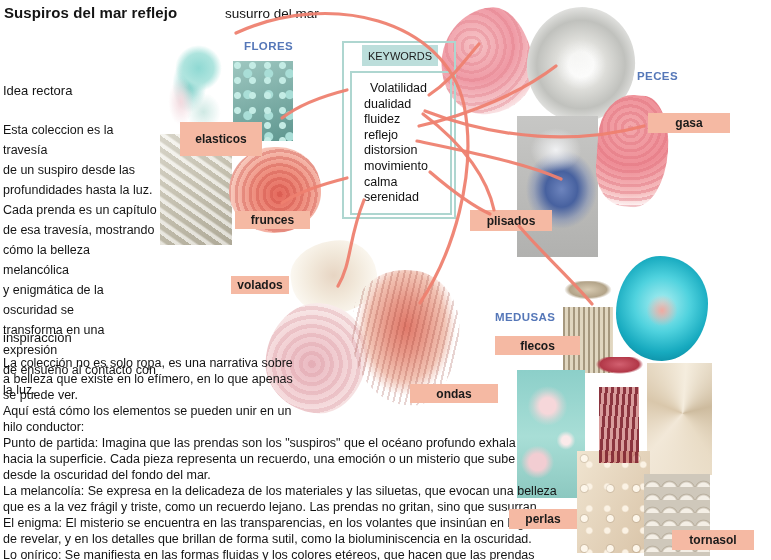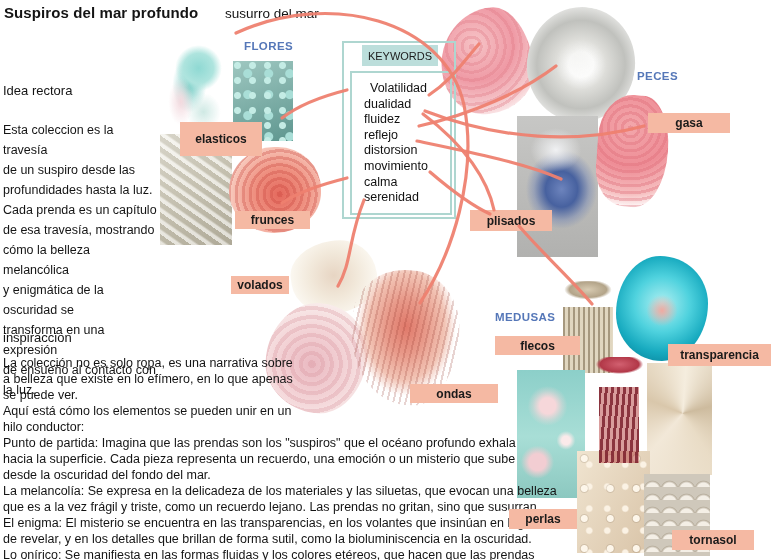--- a/index.html
+++ b/index.html
@@ -172,21 +172,20 @@
   </div>
   <div class="abs kw-header">KEYWORDS</div>
 
   <div class="abs tag tag-elasticos">elasticos</div>
   <div class="abs tag tag-frunces">frunces</div>
   <div class="abs tag tag-volados">volados</div>
   <div class="abs tag tag-ondas">ondas</div>
   <div class="abs tag tag-gasa">gasa</div>
   <div class="abs tag tag-plisados">plisados</div>
   <div class="abs tag tag-flecos">flecos</div>
-  <div class="abs tag tag-transparencia">transparencia</div>
   <div class="abs tag tag-perlas">perlas</div>
   <div class="abs tag tag-tornasol">tornasol</div>
 
   <svg class="abs connectors" width="771" height="560" viewBox="0 0 771 560">
     <path d="M 236,33 C 330,-10 445,20 464,105 C 478,175 452,255 420,303"></path>
     <path d="M 429,95 C 452,80 463,62 479,44"></path>
     <path d="M 425,111 C 500,140 578,144 644,126"></path>
     <path d="M 419,126 C 472,114 522,92 556,66"></path>
     <path d="M 417,141 C 470,152 525,163 561,179"></path>
     <path d="M 423,114 C 466,146 488,181 494,210"></path>
@@ -194,21 +193,21 @@
     <path d="M 347,178 C 315,186 295,194 282,203"></path>
     <path d="M 364,200 C 348,240 352,262 338,286"></path>
     <path d="M 519,226 C 544,255 572,280 592,304"></path>
     <path d="M 430,172 C 458,196 477,208 490,214"></path>
   </svg>
 
   <div class="abs section-label" style="left:244px;top:40px;">FLORES</div>
   <div class="abs section-label" style="left:637px;top:70px;">PECES</div>
   <div class="abs section-label" style="left:495px;top:311px;">MEDUSAS</div>
 
-  <div class="abs title-main">Suspiros del mar profundo</div>
+  <div class="abs title-main">Suspiros del mar reflejo</div>
   <div class="abs title-sub">susurro del mar</div>
 
   <div class="abs h-small idea-head">Idea rectora</div>
   <div class="abs body-txt idea-body">Esta coleccion es la travesía
 de un suspiro desde las
 profundidades hasta la luz.
 Cada prenda es un capítulo
 de esa travesía, mostrando
 cómo la belleza melancólica
 y enigmática de la

